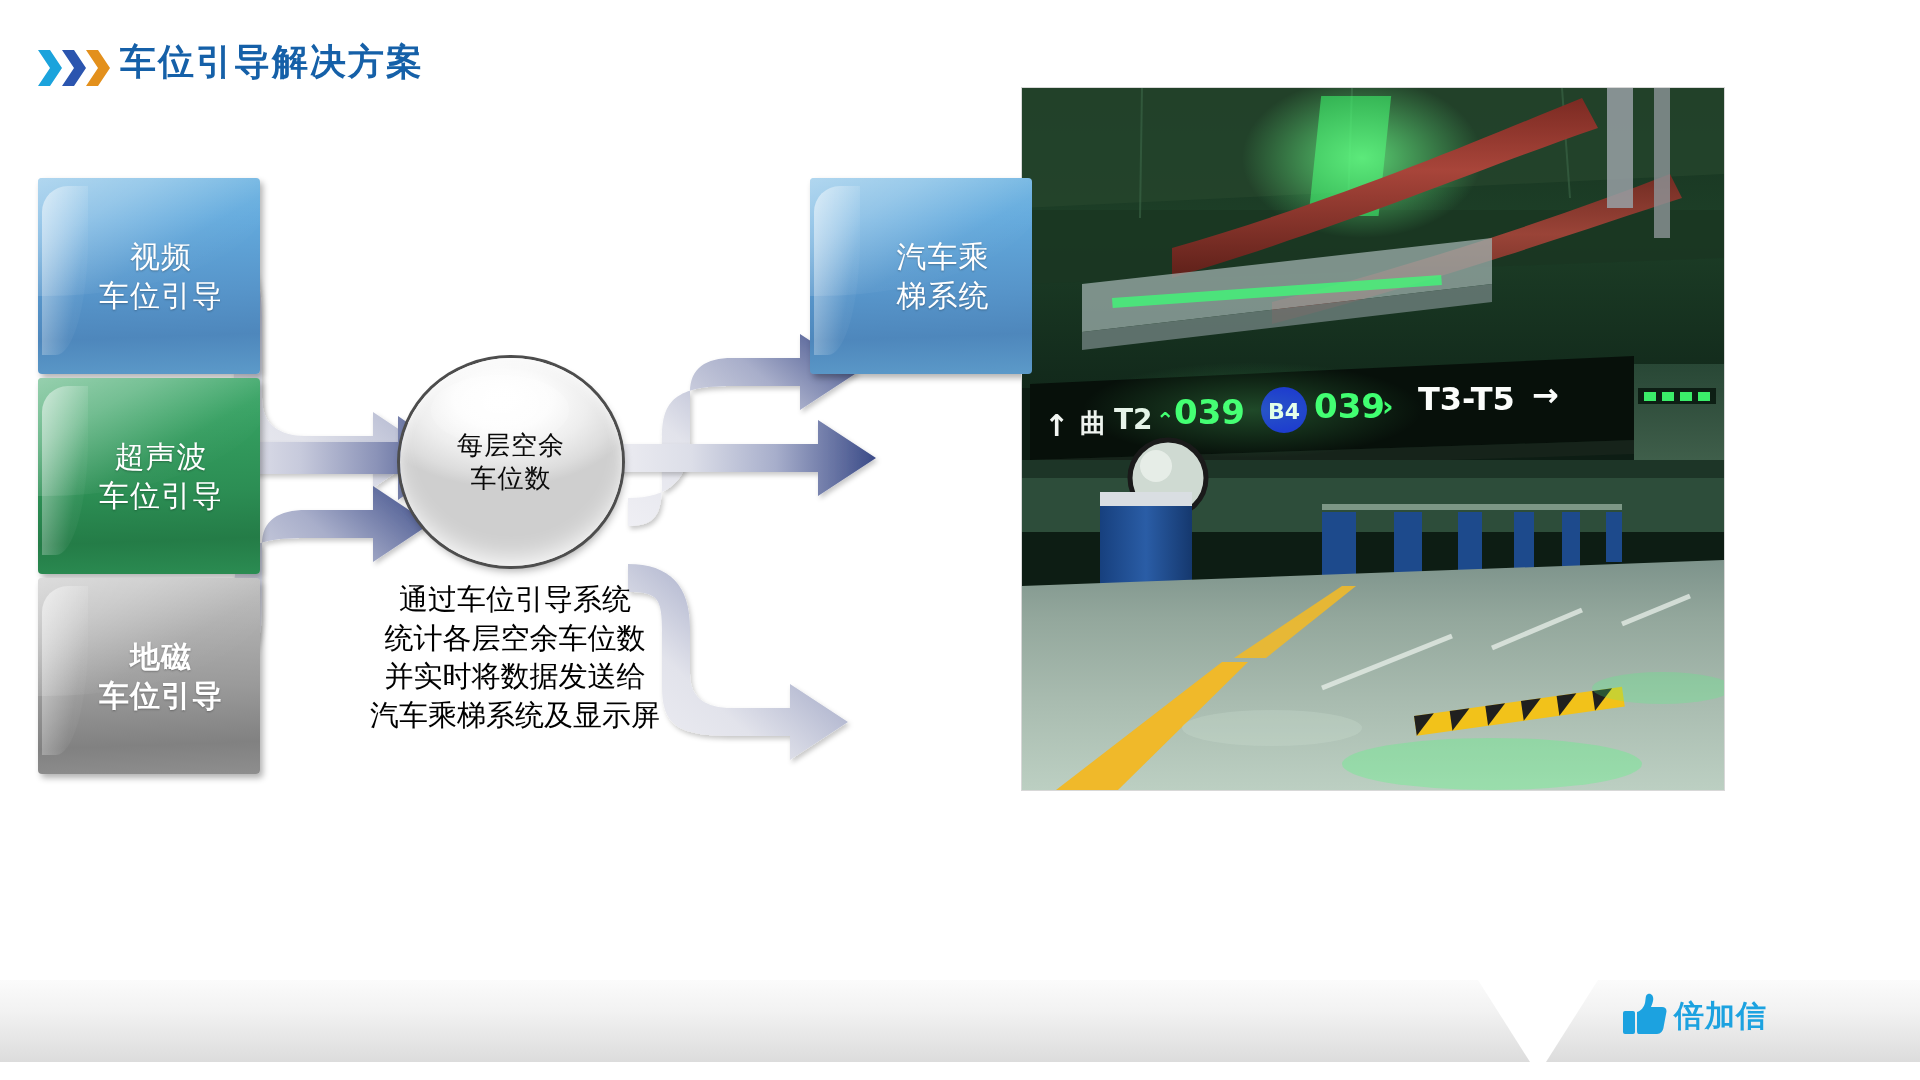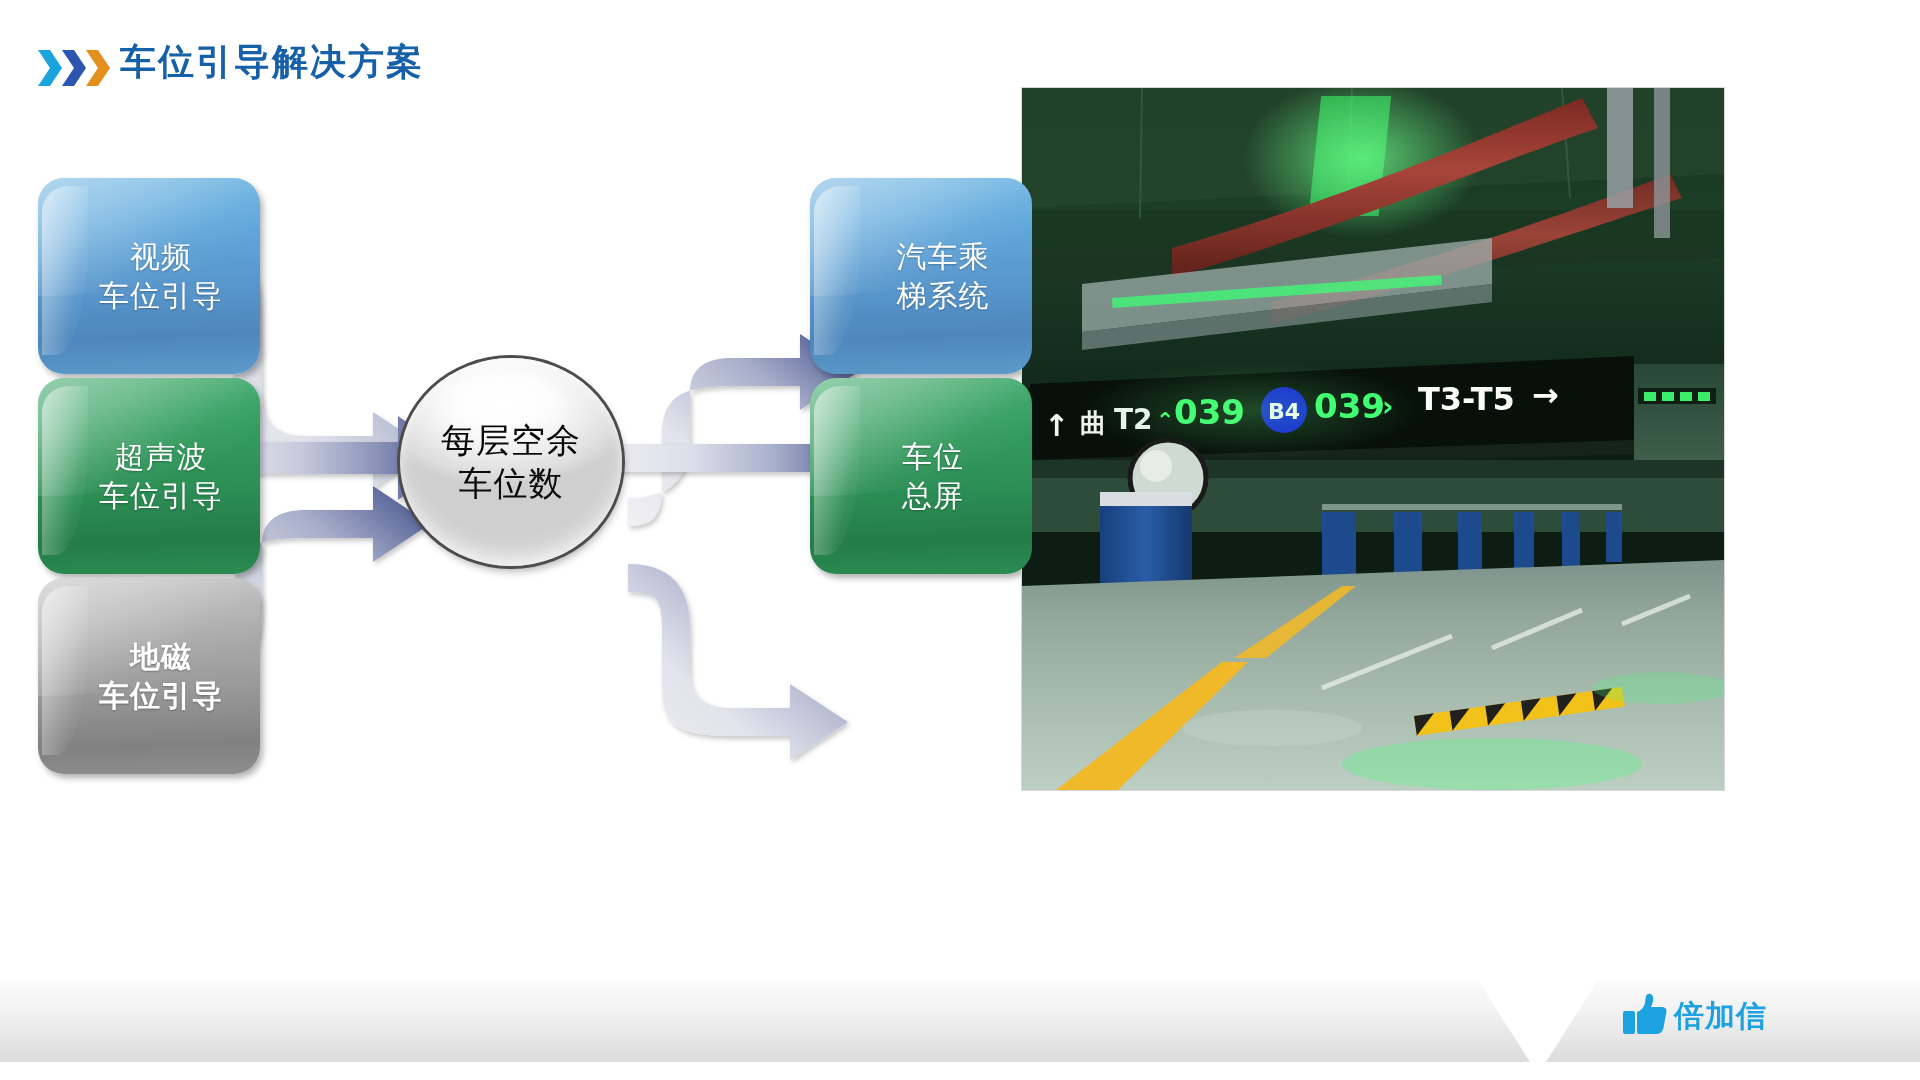--- a/index.html
+++ b/index.html
@@ -20,21 +20,21 @@
     letter-spacing:2px; white-space:nowrap;
     font-family:"DejaVu Sans","Liberation Sans",sans-serif;
   }
 
   
   #diagram { position:absolute; left:0; top:120px; width:1260px; height:840px; }
   #wires { position:absolute; left:0; top:0; width:1260px; height:840px; }
 
   
   .gbox {
-    position:absolute; width:222px; height:196px; border-radius:26px;
+    position:absolute; width:222px; height:196px; border-radius:4px;
     overflow:hidden;
     display:flex; align-items:center; justify-content:center;
     box-shadow:3px 4px 6px rgba(0,0,0,0.30);
   }
   .gbox .lbl {
     position:relative; z-index:3;
     color:#ffffff; font-size:30px; line-height:1.30; text-align:center;
     font-family:"DejaVu Sans","Liberation Sans",sans-serif;
     text-shadow:0 1px 2px rgba(0,0,0,0.28);
     letter-spacing:1px;
@@ -73,21 +73,21 @@
       2px 5px 9px rgba(0,0,0,0.32);
     display:flex; align-items:center; justify-content:center;
   }
   #sphere::after{
     content:""; position:absolute; left:14%; top:8%; width:62%; height:34%;
     border-radius:50%;
     background:radial-gradient(ellipse at 50% 40%, rgba(255,255,255,0.95), rgba(255,255,255,0.25) 62%, rgba(255,255,255,0) 100%);
   }
   #sphere-label{
     position:relative; z-index:2;
-    font-size:34px; line-height:1.26; color:#0a0a0a; text-align:center;
+    font-size:26px; line-height:1.26; color:#0a0a0a; text-align:center;
     font-family:"DejaVu Serif","Liberation Serif",serif;
     letter-spacing:1px;
   }
 
   
   #caption{
     position:absolute; left:270px; top:460px; width:490px;
     text-align:center; color:#000000;
     font-size:29px; line-height:1.33;
     font-family:"DejaVu Serif","Liberation Serif",serif;
@@ -277,36 +277,35 @@
     </div>
   </div>
 
   <div id="sphere">
     <div id="sphere-label">
       <div>每层空余</div>
       <div>车位数</div>
     </div>
   </div>
 
+  <div id="caption">
+    <div>通过车位引导系统</div>
+    <div>统计各层空余车位数</div>
+    <div>并实时将数据发送给</div>
+    <div>汽车乘梯系统及显示屏</div>
+  </div>
 
   <div class="gbox" style="left:810px; top:58px;padding-left:20px;">
     <div class="fill fill-blue"></div>
     <div class="lbl">
       <div>汽车乘</div>
       <div>梯系统</div>
     </div>
   </div>
 
-  <div class="gbox" style="left:810px; top:258px;">
-    <div class="fill fill-green"></div>
-    <div class="lbl">
-      <div>车位</div>
-      <div>总屏</div>
-    </div>
-  </div>
 
 </div>
 
 <div id="photo">
   <svg viewBox="0 0 702 702" preserveAspectRatio="none" aria-hidden="true">
     <defs>
       <linearGradient id="ceil" x1="0" y1="0" x2="0" y2="1">
         <stop offset="0%" stop-color="#16301f"></stop>
         <stop offset="45%" stop-color="#1d3f27"></stop>
         <stop offset="100%" stop-color="#12291b"></stop>

